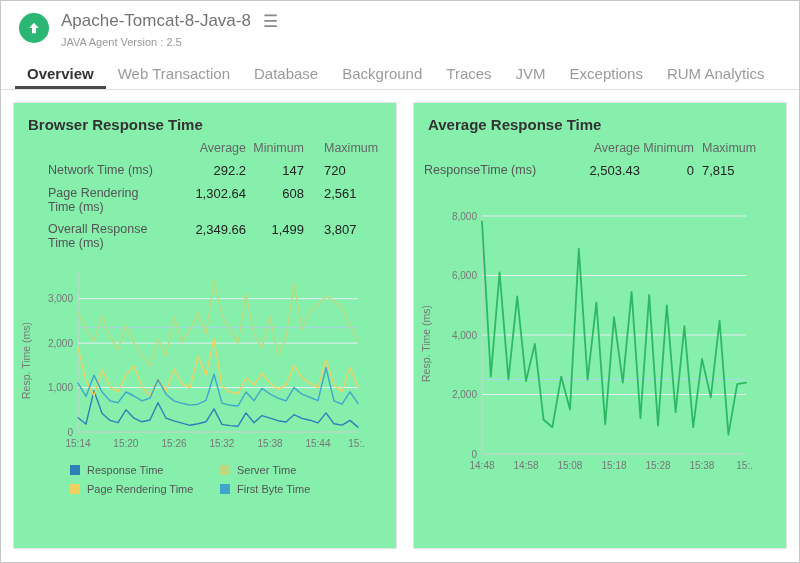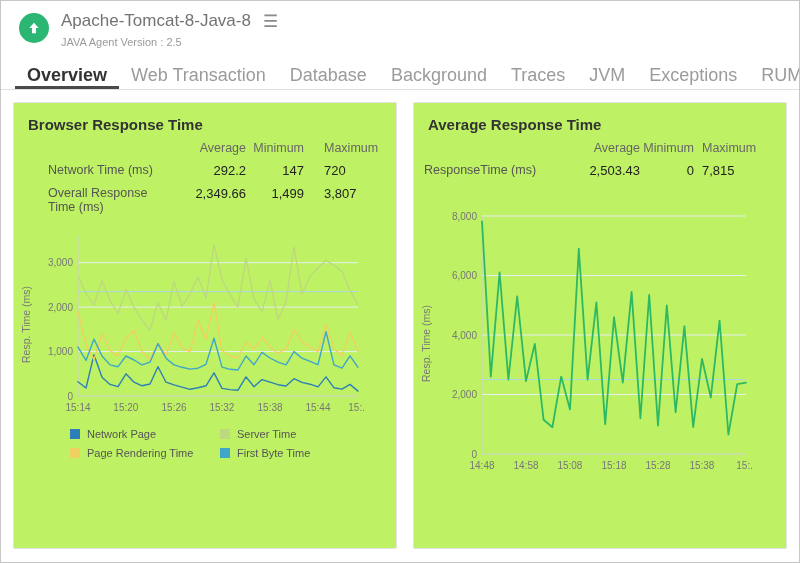--- a/index.html
+++ b/index.html
@@ -18,26 +18,26 @@
     display:flex; align-items:center; justify-content:center;
     margin-right:12px; margin-top:2px;
   }
   .title-block { display:flex; flex-direction:column; }
   .title-row { display:flex; align-items:center; }
   .app-title { font-size:17px; color:#737373; font-weight:400; }
   .menu-icon { margin-left:12px; color:#8a8a8a; font-size:17px; cursor:pointer; line-height:1; }
   .app-subtitle { font-size:11px; color:#9a9a9a; margin-top:5px; }
   
   .tabbar { display:flex; border-bottom:1px solid #e0e0e0; padding-left:14px; height:33px; align-items:stretch; }
-  .tab { font-size:18px; color:#9b9b9b; padding:8px 12px 0 12px; cursor:pointer; white-space:nowrap; }
+  .tab { font-size:15px; color:#9b9b9b; padding:8px 12px 0 12px; cursor:pointer; white-space:nowrap; }
   .tab.active { color:#333; font-weight:bold; border-bottom:3px solid #4a4a4a; }
   
   .content { display:flex; gap:16px; padding:12px; }
   .card {
-    border:1px solid #e2e2e2; border-radius:2px; background:#bef264;
+    border:1px solid #e2e2e2; border-radius:2px; background:#86efac;
     height:447px; overflow:hidden; position:relative;
   }
   .card-left { width:384px; }
   .card-right { width:374px; }
   .card-title { font-size:15px; font-weight:bold; color:#333; padding:13px 14px 4px 14px; }
   
   .mtable { border-collapse:collapse; white-space:nowrap; }
   .mtable th { font-size:12.5px; color:#666; font-weight:normal; padding:4px 0; }
   .mtable td { font-size:13px; color:#222; padding:4px 0; vertical-align:top; }
   .mtable td.lbl { font-size:12.5px; color:#555; white-space:normal; }
@@ -112,20 +112,26 @@
           <th class="c-min col-r">Minimum</th>
           <th class="c-max col-l">Maximum</th>
         </tr>
       </thead>
       <tbody>
         <tr>
           <td class="lbl">Network Time (ms)</td>
           <td class="c-avg col-r">292.2</td>
           <td class="c-min col-r">147</td>
           <td class="c-max col-l">720</td>
+        </tr>
+        <tr>
+          <td class="lbl">Page Rendering Time (ms)</td>
+          <td class="c-avg col-r">1,302.64</td>
+          <td class="c-min col-r">608</td>
+          <td class="c-max col-l">2,561</td>
         </tr>
         <tr>
           <td class="lbl">Overall Response Time (ms)</td>
           <td class="c-avg col-r">2,349.66</td>
           <td class="c-min col-r">1,499</td>
           <td class="c-max col-l">3,807</td>
         </tr>
       </tbody>
     </table>
 
@@ -152,21 +158,21 @@
             <polyline points="44.0,153.8 52.0,160.0 60.0,126.7 68.0,149.3 76.0,156.4 84.0,158.7 92.0,145.8 100.0,154.2 108.0,157.8 116.0,156.0 124.0,138.7 132.0,154.2 140.0,156.9 148.0,159.1 156.0,161.3 164.0,159.8 172.0,157.8 180.0,144.9 188.0,160.4 196.0,161.6 204.0,162.2 212.0,148.9 220.0,158.7 228.0,151.6 236.0,154.2 244.0,156.7 252.0,158.0 260.0,150.7 268.0,154.4 276.0,156.2 284.0,158.9 292.0,148.9 300.0,159.8 308.0,161.1 316.0,156.4 324.0,163.1" fill="none" stroke="#2e7fb8" stroke-width="1.4" stroke-linejoin="round" stroke-linecap="round"></polyline>
             <polyline points="44.0,48.0 52.0,65.8 60.0,76.9 68.0,52.4 76.0,72.4 84.0,85.8 92.0,61.3 100.0,79.1 108.0,92.4 116.0,102.2 124.0,74.7 132.0,92.4 140.0,53.3 148.0,78.2 156.0,65.8 164.0,48.9 172.0,70.2 180.0,16.9 188.0,51.6 196.0,66.7 204.0,79.1 212.0,30.2 220.0,71.1 228.0,83.6 236.0,52.4 244.0,91.6 252.0,73.8 260.0,19.1 268.0,65.8 276.0,48.0 284.0,40.0 292.0,32.4 300.0,37.3 308.0,43.6 316.0,62.2 324.0,76.9" fill="none" stroke="#bcd97f" stroke-width="1.4" stroke-linejoin="round" stroke-linecap="round"></polyline>
             <polyline points="44.0,83.6 52.0,116.9 60.0,131.6 68.0,105.8 76.0,122.7 84.0,128.0 92.0,110.2 100.0,102.2 108.0,123.6 116.0,131.6 124.0,114.7 132.0,127.1 140.0,104.9 148.0,120.0 156.0,123.6 164.0,92.4 172.0,111.1 180.0,74.7 188.0,122.7 196.0,128.0 204.0,129.8 212.0,113.8 220.0,120.9 228.0,109.3 236.0,119.1 244.0,125.3 252.0,120.9 260.0,101.3 268.0,113.8 276.0,119.1 284.0,123.6 292.0,96.0 300.0,120.9 308.0,127.6 316.0,103.6 324.0,123.6" fill="none" stroke="#f0d061" stroke-width="1.4" stroke-linejoin="round" stroke-linecap="round"></polyline>
             <polyline points="44.0,119.1 52.0,132.4 60.0,111.1 68.0,128.0 76.0,136.9 84.0,138.7 92.0,128.0 100.0,132.0 108.0,136.9 116.0,134.2 124.0,115.6 132.0,130.2 140.0,136.9 148.0,139.3 156.0,141.1 164.0,140.2 172.0,136.4 180.0,110.2 188.0,139.1 196.0,141.3 204.0,142.0 212.0,128.0 220.0,136.7 228.0,124.4 236.0,130.0 244.0,134.2 252.0,136.9 260.0,123.6 268.0,130.2 276.0,133.3 284.0,136.7 292.0,103.6 300.0,136.9 308.0,140.2 316.0,127.8 324.0,139.3" fill="none" stroke="#3fa6c9" stroke-width="1.4" stroke-linejoin="round" stroke-linecap="round"></polyline>
           </svg></div>
     </div>
 
     <div class="legend">
       <div class="legend-item">
         <span class="swatch" style="background-color: rgb(46, 127, 184);"></span>
-        <span class="legend-label">Network Page</span>
+        <span class="legend-label">Response Time</span>
       </div>
       <div class="legend-item">
         <span class="swatch" style="background-color: rgb(188, 217, 127);"></span>
         <span class="legend-label">Server Time</span>
       </div>
       <div class="legend-item">
         <span class="swatch" style="background-color: rgb(240, 208, 97);"></span>
         <span class="legend-label">Page Rendering Time</span>
       </div>
       <div class="legend-item">

